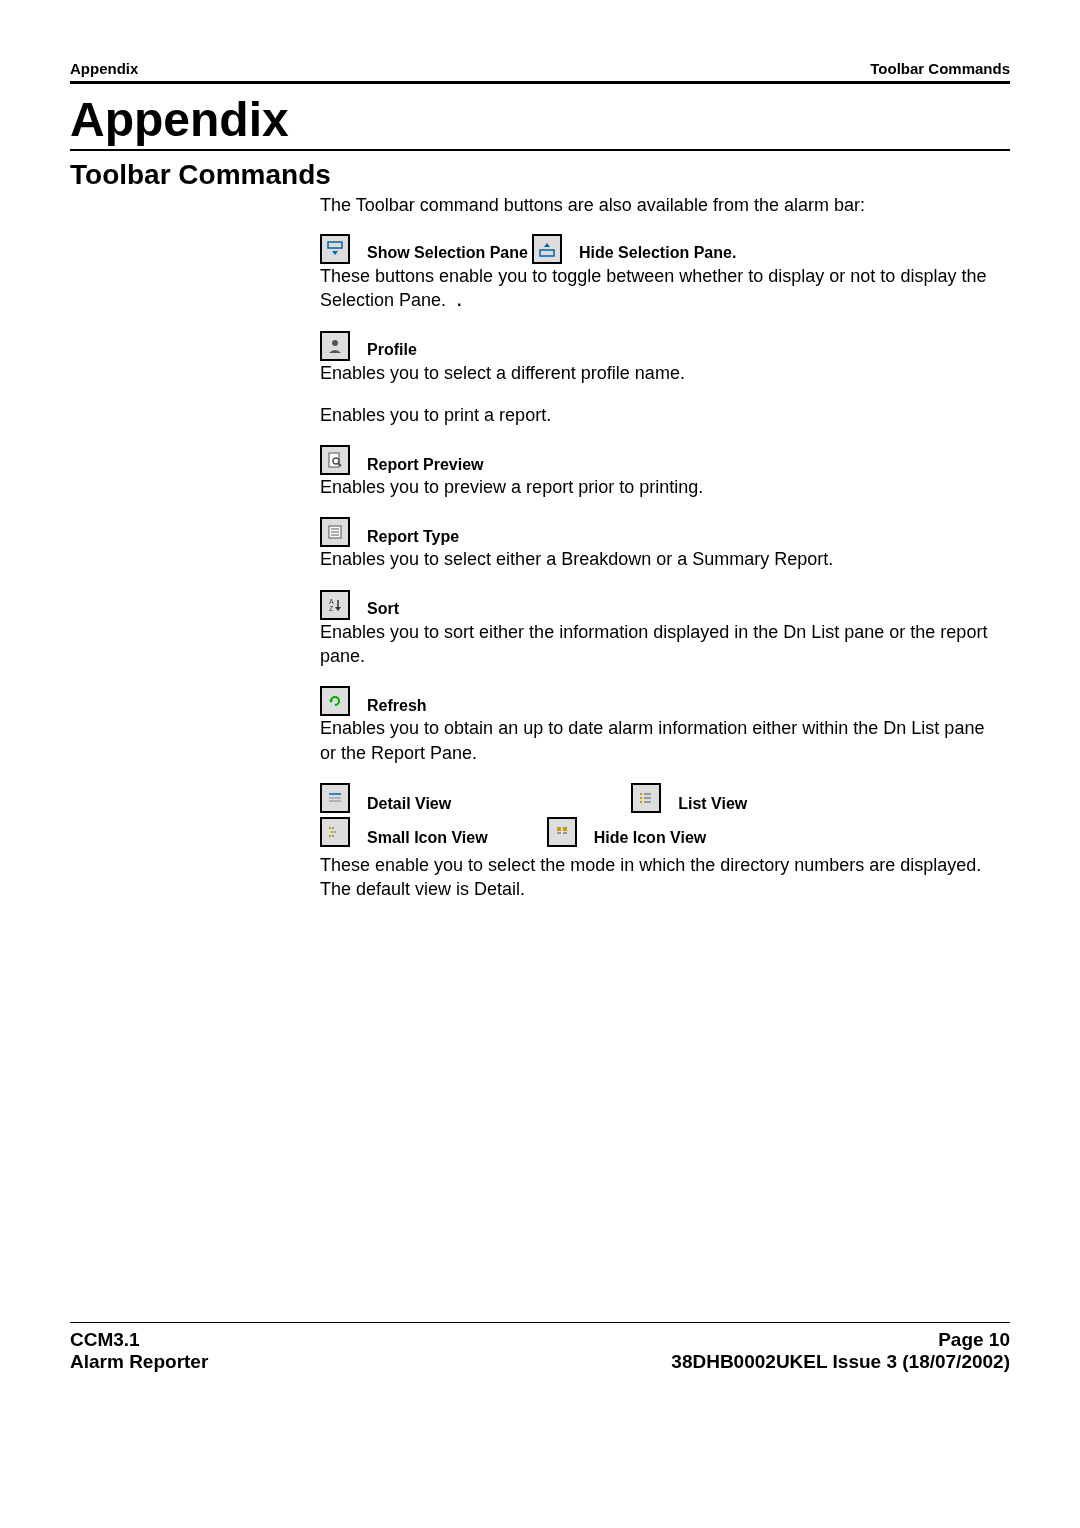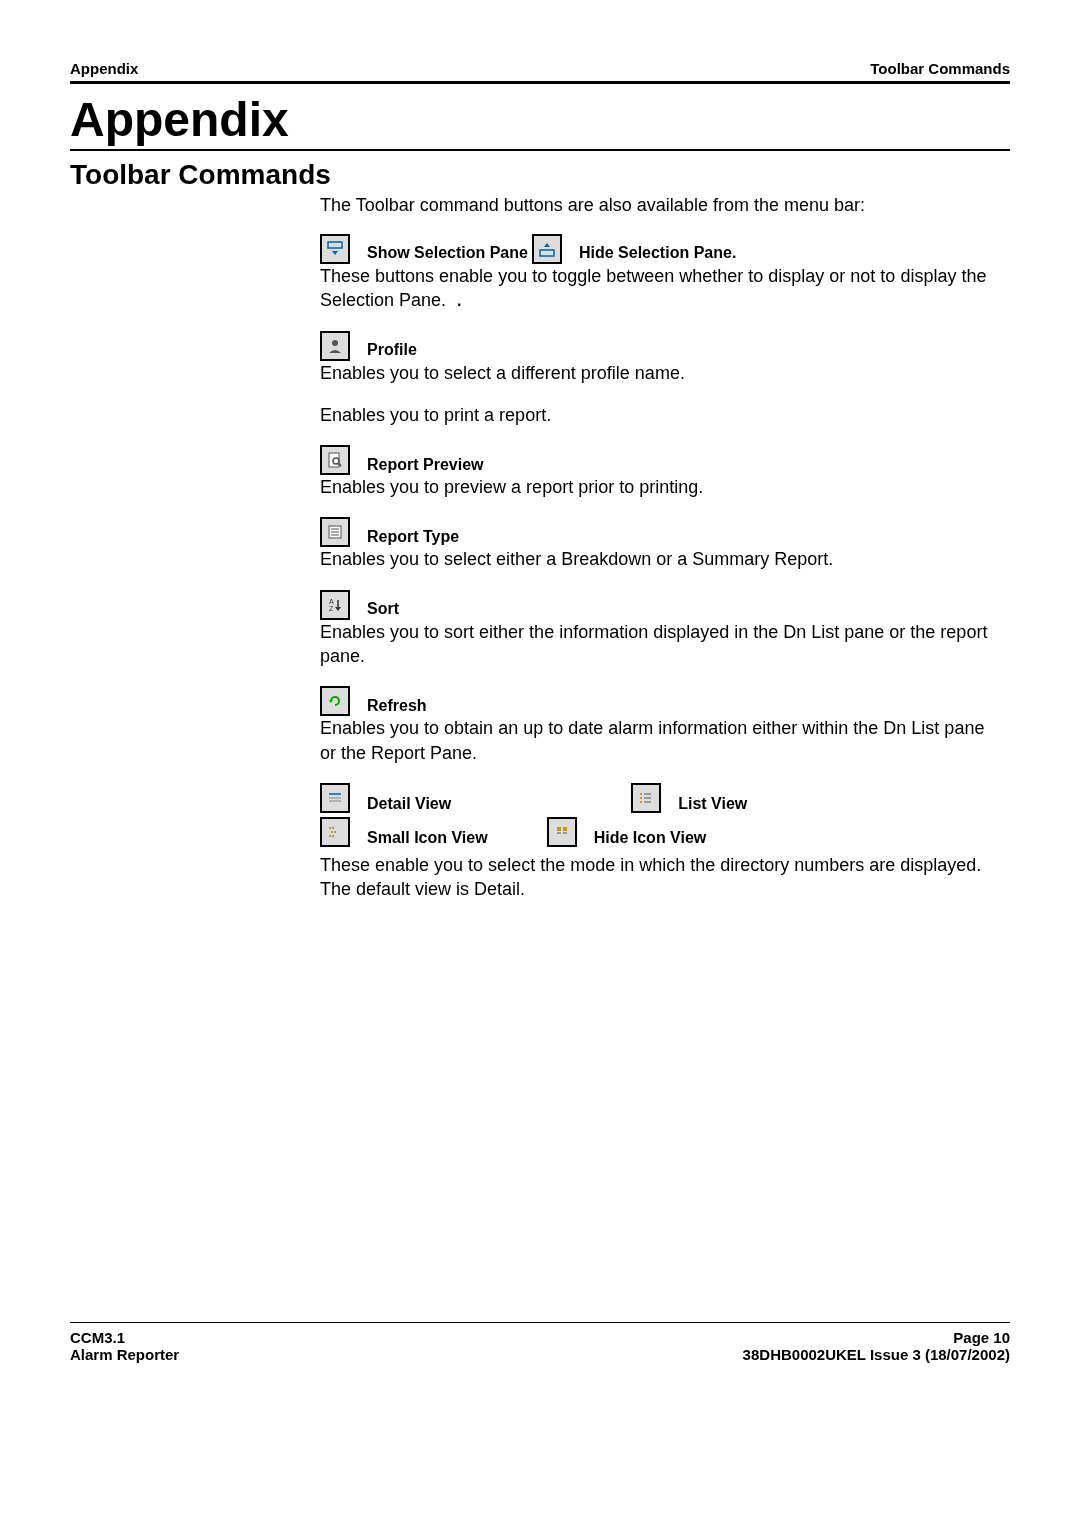--- a/index.html
+++ b/index.html
@@ -12,37 +12,37 @@
     .content { margin-left:250px; padding-right:10px; }
     .intro { font-size:18px; margin:4px 0 8px 0; }
     .item { margin:18px 0 0 0; font-size:18px; line-height:1.35; }
     .item-head { display:flex; align-items:flex-end; flex-wrap:wrap; gap:4px; }
     .bold { font-weight:bold; font-size:16px;margin-left:11px; }
     .icon { display:inline-flex; align-items:center; justify-content:center; width:26px; height:26px; border:2px solid #000; background:#ddd; margin-right:2px; vertical-align:bottom; }
     .icon svg { width:16px; height:16px; display:block; }
     .views-row { display:flex; gap:180px; margin-top:18px;align-items:flex-end; }
     .view-item { display:flex; align-items:flex-end; gap:4px; }
     .footer { position:relative; margin-top:420px; }
-    .footer-row { display:flex; justify-content:space-between; font-weight:bold; font-size:15px; padding-top:6px; }
+    .footer-row { display:flex; justify-content:space-between; font-weight:bold; font-size:19px; padding-top:6px; }
   </style>
 </head>
 <body>
 
 <div class="header-row">
   <span>Appendix</span>
   <span>Toolbar Commands</span>
 </div>
 <hr class="hr-thick">
 
 <h1>Appendix</h1>
 <hr class="hr-med">
 <h2>Toolbar Commands</h2>
 
 <div class="content">
-  <div class="intro">The Toolbar command buttons are also available from the menu bar:</div>
+  <div class="intro">The Toolbar command buttons are also available from the alarm bar:</div>
 
   <div class="item">
     <span class="item-head">
       <span class="icon">
           <svg viewBox="0 0 16 16">
             <rect x="1" y="1" width="14" height="6" fill="none" stroke="#06a" stroke-width="1.5"></rect>
             <polygon points="5,10 11,10 8,14" fill="#06a"></polygon>
           </svg>
         </span>
       <span class="bold"> Show Selection Pane</span>

